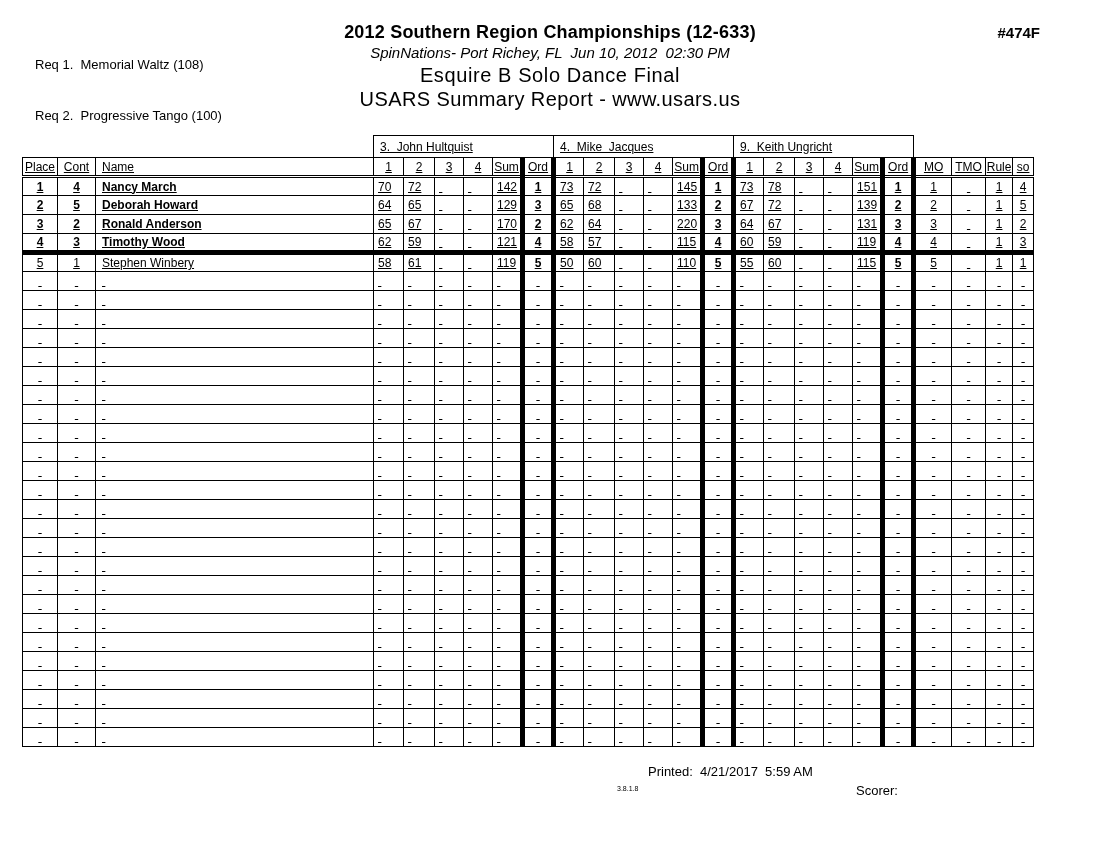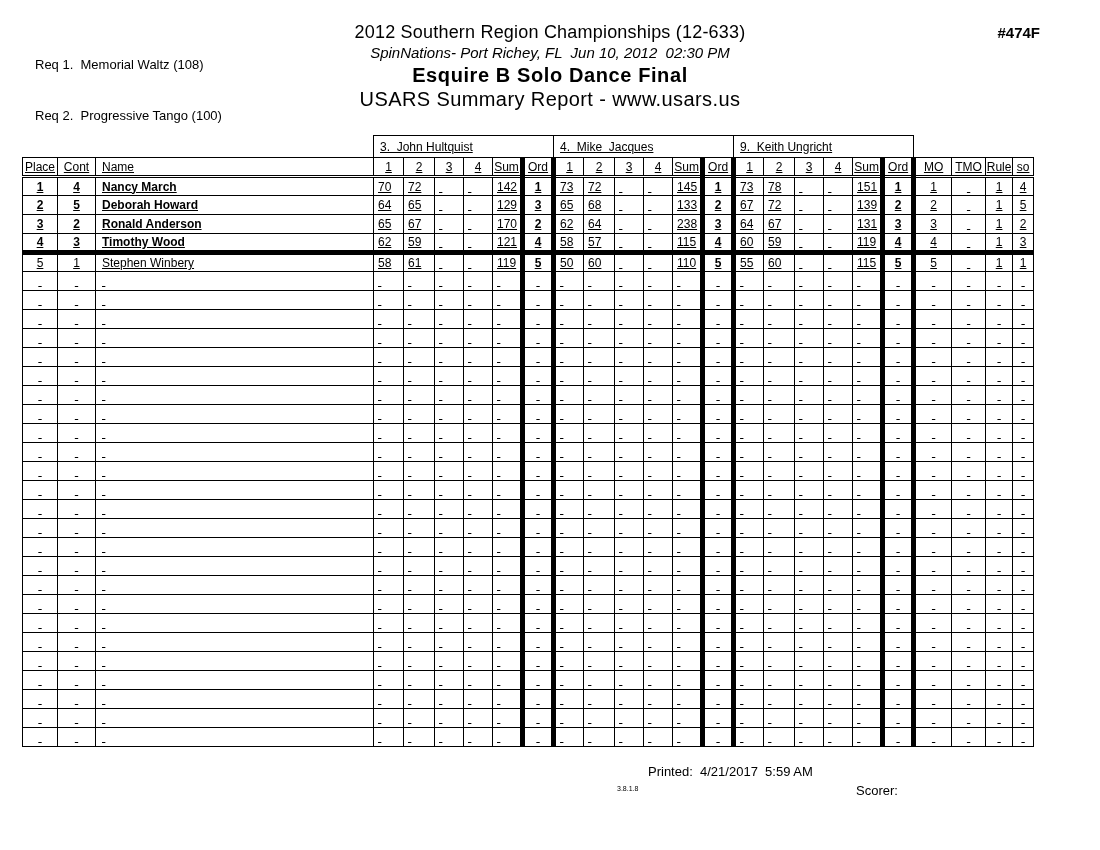--- a/index.html
+++ b/index.html
@@ -11,23 +11,23 @@
     position: relative; overflow: hidden;
   }
   .req-block {
     position: absolute; left: 35px; top: 22px;
     font-size: 13px; line-height: 17px; white-space: pre;
   }
   .center-head {
     position: absolute; left: 0; right: 0; top: 22px;
     text-align: center;
   }
-  .t-title   { font-size: 18px; font-weight: normal; line-height: 21px; letter-spacing: 0.2px; white-space: pre; }
+  .t-title   { font-size: 18px; font-weight: bold; line-height: 21px; letter-spacing: 0.2px; white-space: pre; }
   .t-venue   { font-size: 15px; line-height: 19px; white-space: pre; font-style: italic; }
-  .t-event   { font-size: 20px; font-weight: bold; line-height: 24px; letter-spacing: 0.6px; margin-top: 1px; white-space: pre; }
+  .t-event   { font-size: 20px; font-weight: normal; line-height: 24px; letter-spacing: 0.6px; margin-top: 1px; white-space: pre; }
   .t-report  { font-size: 20px; line-height: 21px; letter-spacing: 0.4px; margin-top: 2px; white-space: pre; }
   .event-num {
     position: absolute; right: 60px; top: 24px;
     font-size: 15px; font-weight: bold;
   }
   .tablewrap { position: absolute; left: 22px; top: 135px; text-decoration: underline; }
   table { border-collapse: collapse; table-layout: fixed; width: 1011px; }
   th, td {
     border: 1px solid #000;
     font-size: 12px; font-weight: normal;
@@ -196,21 +196,21 @@
           <td class="c-score">65</td>
           <td class="c-score">67</td>
           <td class="c-score">&nbsp;</td>
           <td class="c-score">&nbsp;</td>
           <td class="c-sum">170</td>
           <td class="c-ord">2</td>
           <td class="c-score">62</td>
           <td class="c-score">64</td>
           <td class="c-score">&nbsp;</td>
           <td class="c-score">&nbsp;</td>
-          <td class="c-sum">238</td>
+          <td class="c-sum">220</td>
           <td class="c-ord">3</td>
           <td class="c-score">64</td>
           <td class="c-score">67</td>
           <td class="c-score">&nbsp;</td>
           <td class="c-score">&nbsp;</td>
           <td class="c-sum">131</td>
           <td class="c-ord">3</td>
           <td class="c-mo">3</td>
           <td class="c-tmo">&nbsp;</td>
           <td class="c-rule">1</td>

